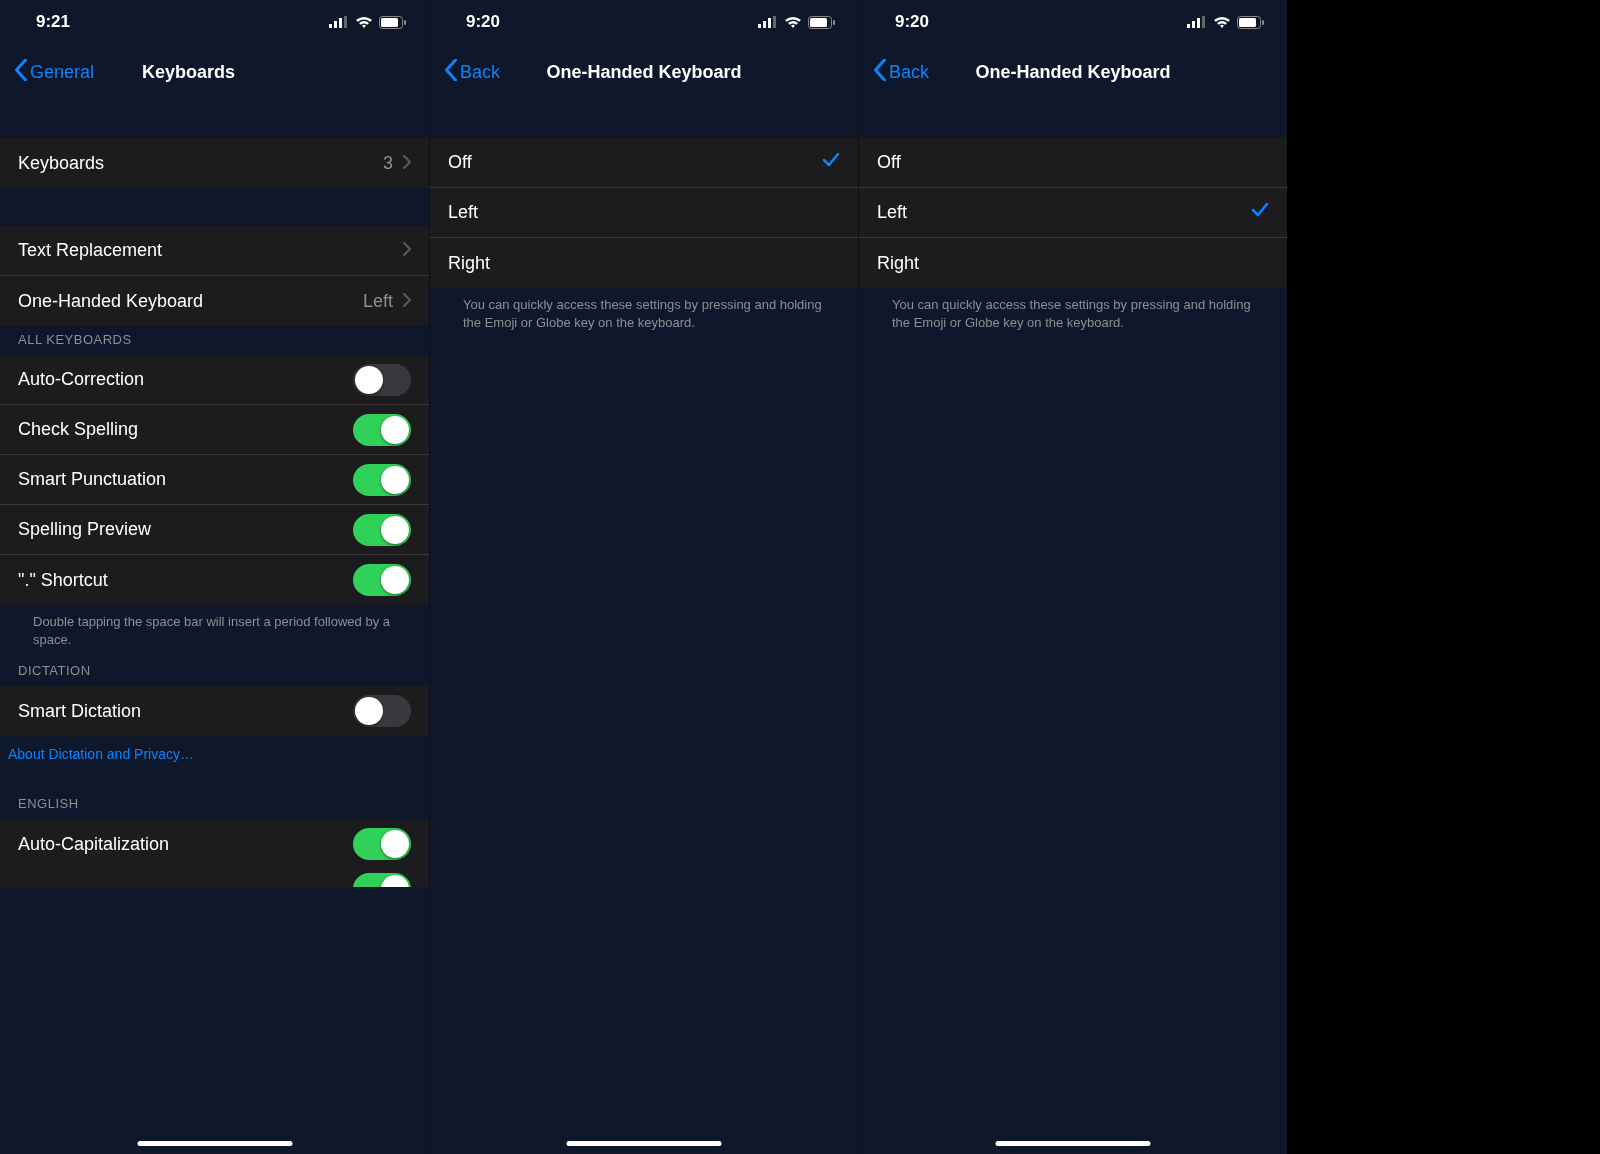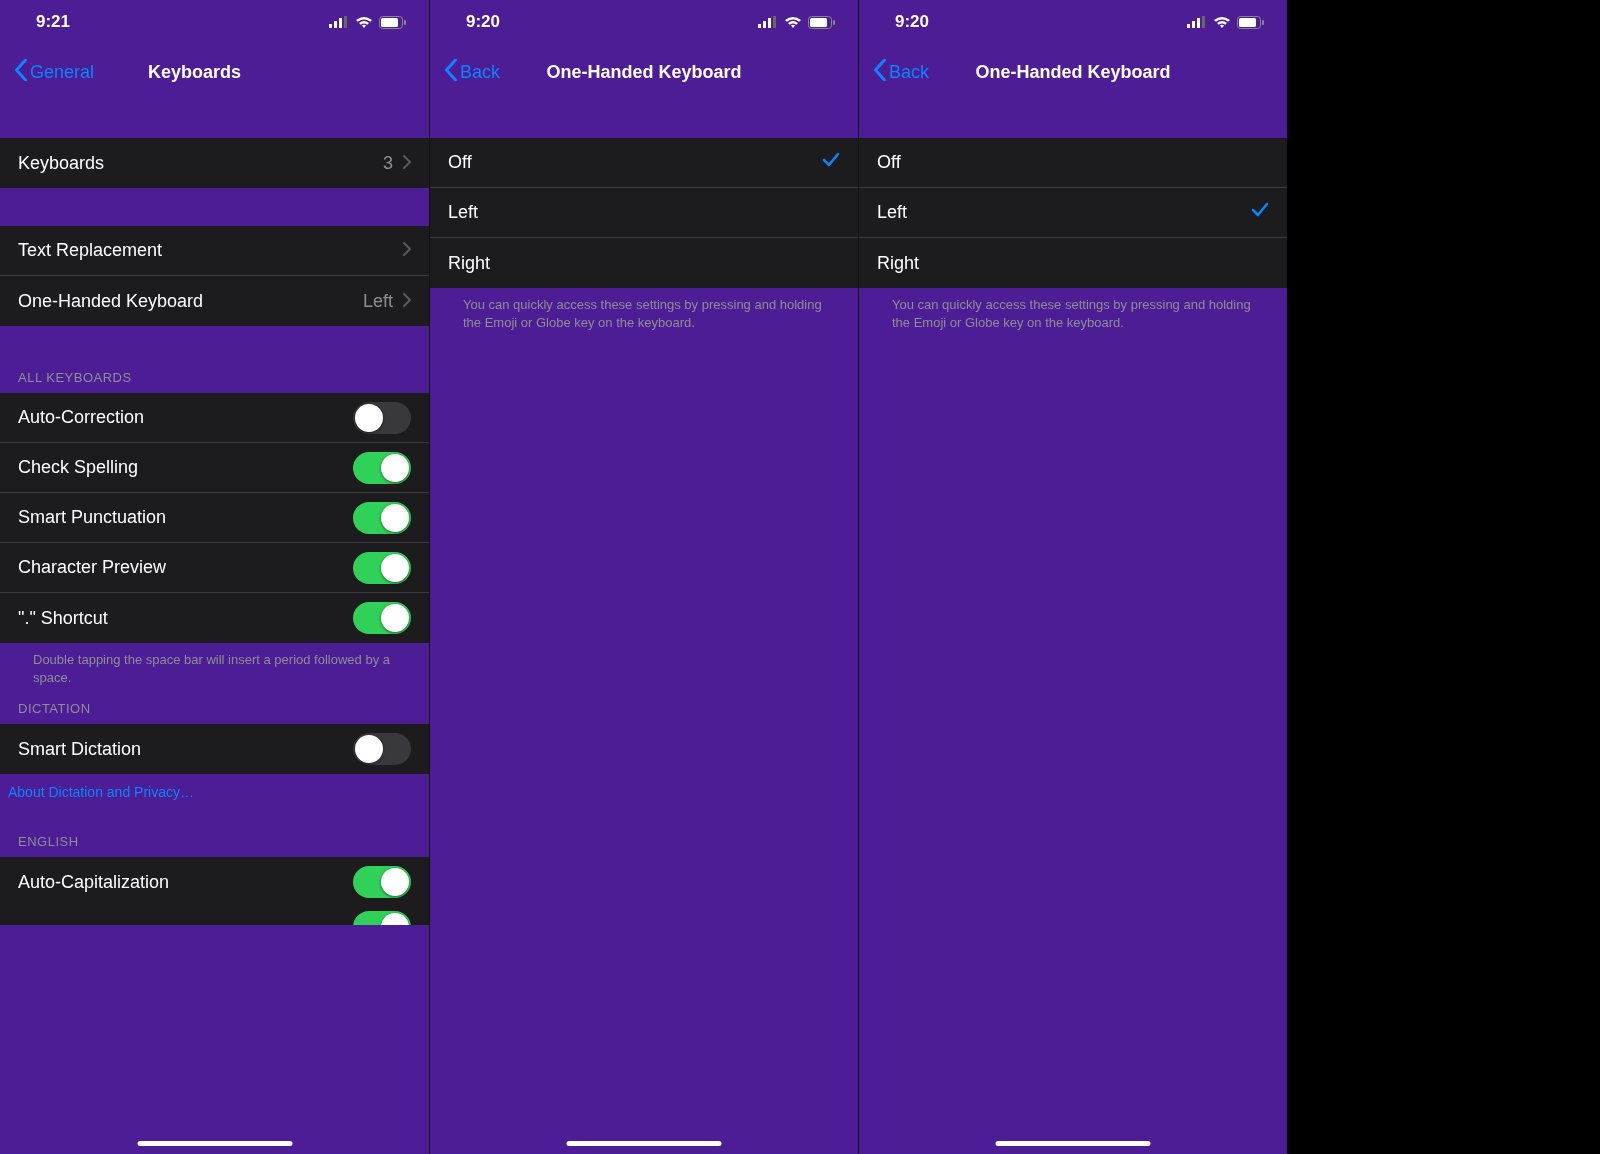--- a/index.html
+++ b/index.html
@@ -13,21 +13,21 @@
   }
   .screens {
     display: flex;
     width: 100%;
     height: 100%;
   }
   .screen {
     position: relative;
     flex: 0 0 auto;
     height: 100%;
-    background: #4c1d95;
+    background: #0f172a;
     overflow: hidden;
   }
   .screen-1 { width: 429px; }
   .screen-2 { width: 429px; border-left: 1px solid #111; }
   .screen-3 { width: 429px; border-left: 1px solid #111; }
 
   
   .status-bar {
     display: flex;
     justify-content: space-between;
@@ -40,21 +40,20 @@
   .status-right { display: flex; align-items: center; gap: 6px; }
   .signal-icon, .wifi-icon, .battery-icon { display: inline-flex; align-items: center; }
 
   
   .nav-bar {
     display: flex;
     align-items: center;
     height: 56px;
     padding: 0 8px;
     position: relative;
-    gap: 6px;
   }
   .back-button {
     display: flex; align-items: center;
     color: #0a84ff;
     font-size: 18px;
     gap: 2px;
     cursor: pointer;
     padding: 4px 6px;
   }
   .nav-title {
@@ -62,21 +61,21 @@
     left: 0; right: 0;
     text-align: center;
     font-size: 18px;
     font-weight: 600;
     pointer-events: none;
   }
   .screen-1 .nav-title { position: static; text-align: left; margin-left: 42px; pointer-events: auto;}
   .screen-1 .nav-bar { justify-content: flex-start; }
 
   
-  .group { margin-top: 38px; }
+  .group { }
   .group.first { margin-top: 38px; }
   .section-header {
     color: #8e8e93;
     font-size: 13px;
     letter-spacing: 0.5px;
     padding: 6px 18px 8px;
     text-transform: uppercase;
   }
   .cell {
     background: #1c1c1e;
@@ -237,21 +236,21 @@
               <div class="knob"></div>
             </div>
           </div>
           <div class="cell">
             <span class="cell-label">Smart Punctuation</span>
             <div class="toggle on">
               <div class="knob"></div>
             </div>
           </div>
           <div class="cell">
-            <span class="cell-label">Character Preview</span>
+            <span class="cell-label">Spelling Preview</span>
             <div class="toggle on">
               <div class="knob"></div>
             </div>
           </div>
           <div class="cell">
             <span class="cell-label">"." Shortcut</span>
             <div class="toggle on">
               <div class="knob"></div>
             </div>
           </div>

